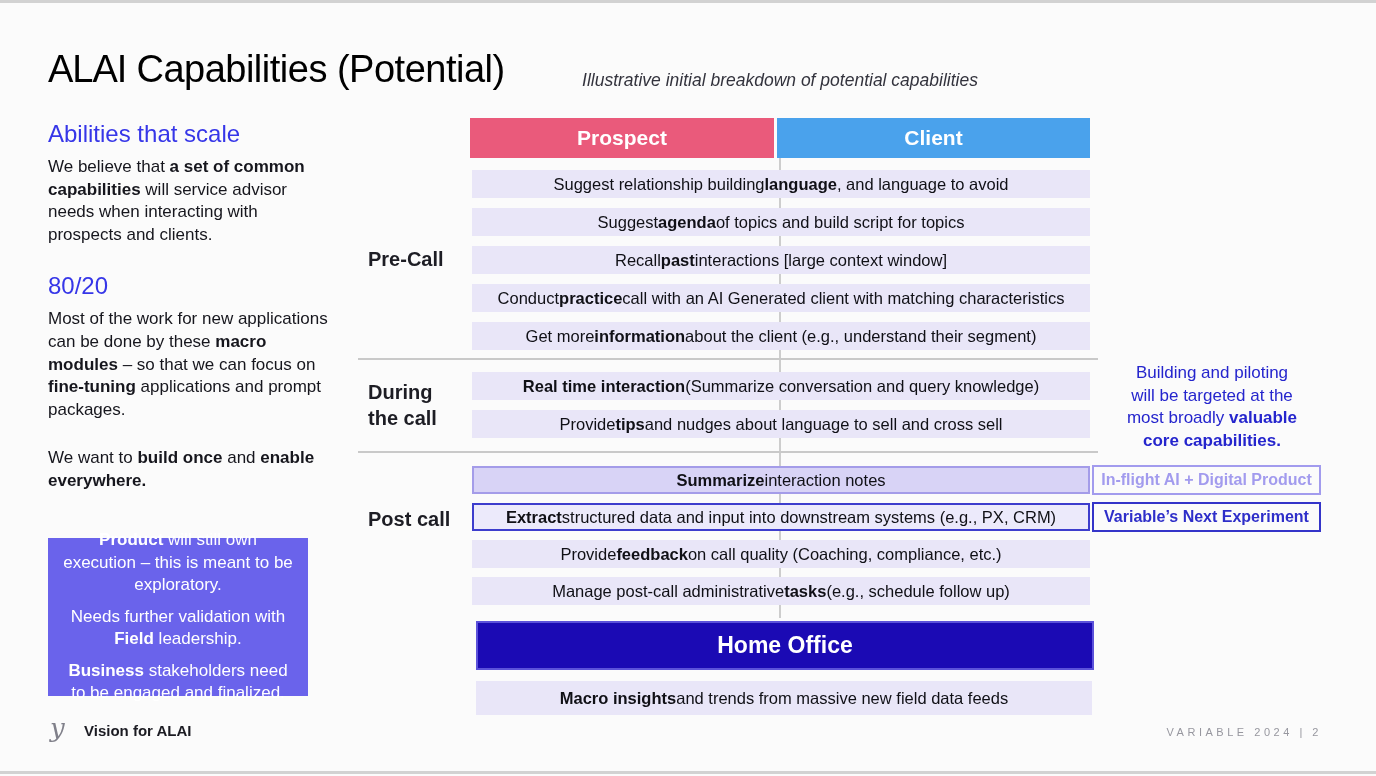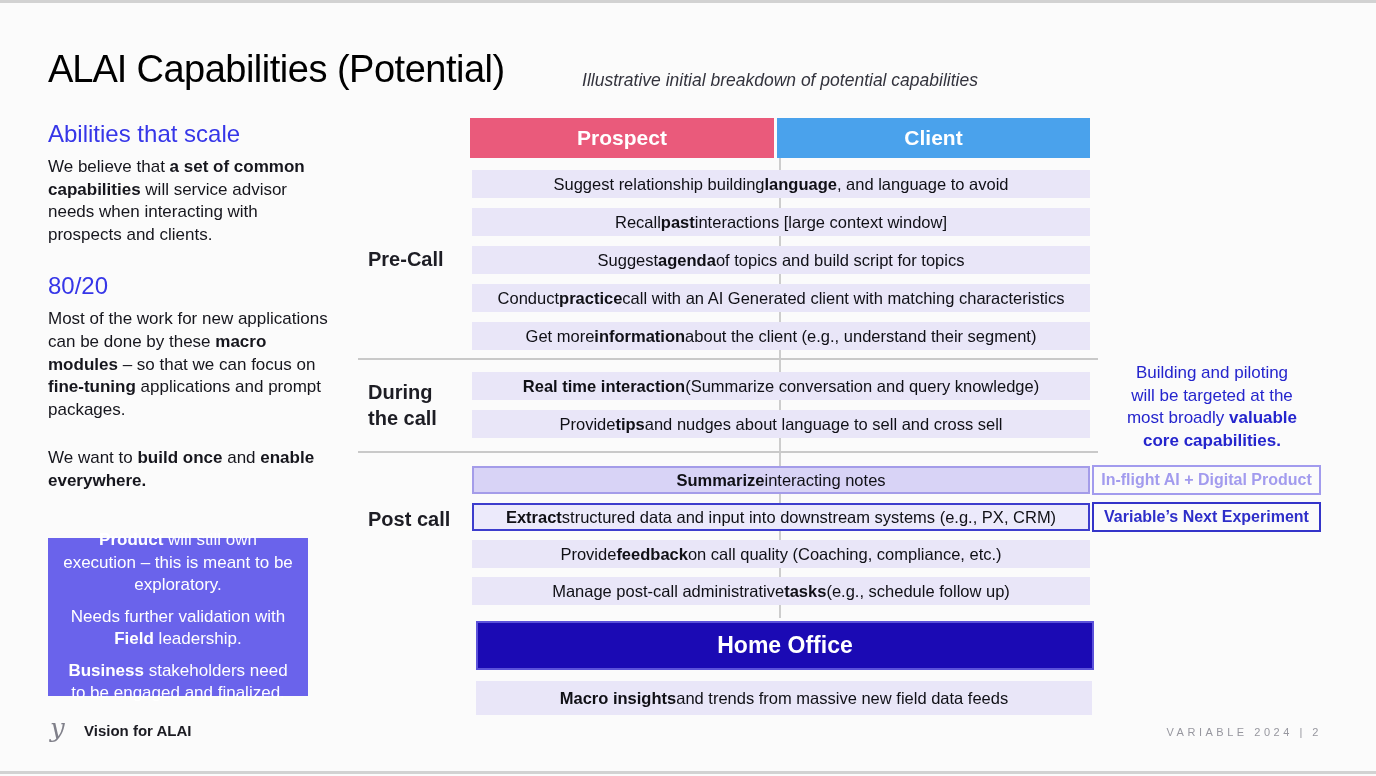--- a/index.html
+++ b/index.html
@@ -109,28 +109,28 @@
 
   <div class="vline"></div>
 
   <div class="rows s1">
       <div class="cap-row">
         <span>Suggest relationship building </span>
         <span class="b">language</span>
         <span>, and language to avoid</span>
       </div>
       <div class="cap-row">
+        <span>Suggest </span>
+        <span class="b">agenda</span>
+        <span> of topics and build script for topics</span>
+      </div>
+      <div class="cap-row">
         <span>Recall </span>
         <span class="b">past</span>
         <span> interactions [large context window]</span>
-      </div>
-      <div class="cap-row">
-        <span>Suggest </span>
-        <span class="b">agenda</span>
-        <span> of topics and build script for topics</span>
       </div>
       <div class="cap-row">
         <span>Conduct </span>
         <span class="b">practice</span>
         <span> call with an AI Generated client with matching characteristics</span>
       </div>
       <div class="cap-row">
         <span>Get more </span>
         <span class="b">information</span>
         <span> about the client (e.g., understand their segment)</span>
@@ -143,21 +143,21 @@
       </div>
       <div class="cap-row">
         <span>Provide </span>
         <span class="b">tips</span>
         <span> and nudges about language to sell and cross sell</span>
       </div>
     </div>
   <div class="rows s3">
       <div class="cap-row highlight">
         <span class="b">Summarize</span>
-        <span> interacting notes</span>
+        <span> interaction notes</span>
       </div>
       <div class="cap-row outline">
         <span class="b">Extract</span>
         <span> structured data and input into downstream systems (e.g., PX, CRM)</span>
       </div>
       <div class="cap-row">
         <span>Provide </span>
         <span class="b">feedback</span>
         <span> on call quality (Coaching, compliance, etc.)</span>
       </div>

